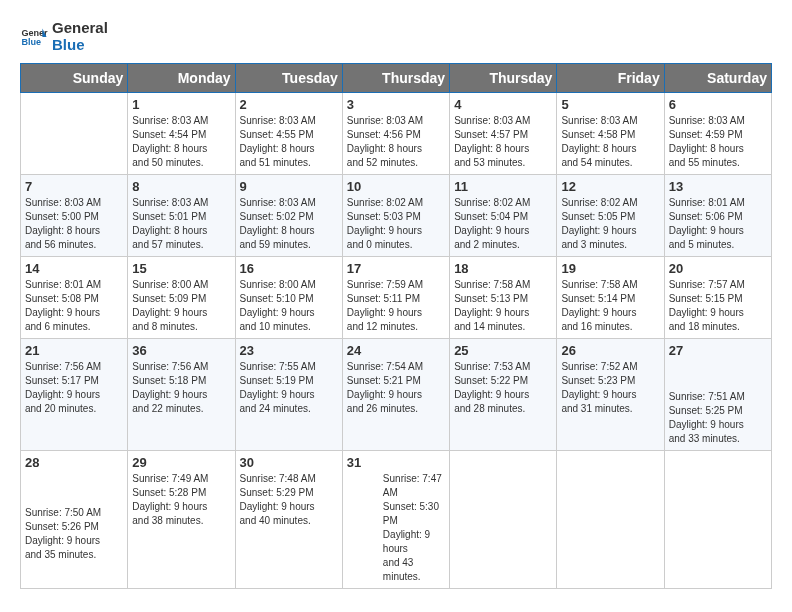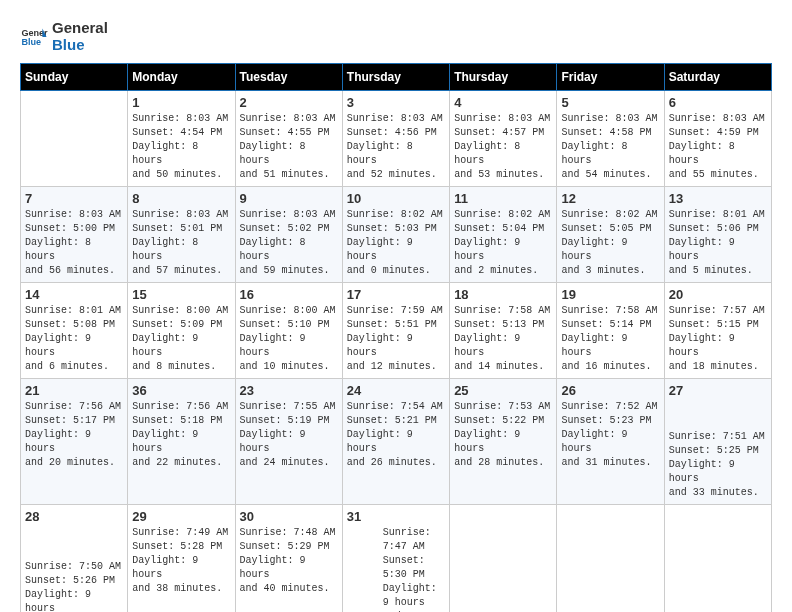--- a/index.html
+++ b/index.html
@@ -37,46 +37,45 @@
       font-size: 16px;
       color: #555;
       margin-top: 2px;
     }
     table {
       width: 100%;
       border-collapse: collapse;
       font-size: 11px;
     }
     th {
-      background-color: #000000;
+      background-color: #737373;
       color: #fff;
       padding: 6px 4px;
-      text-align: left;
-      font-size: 12px;
+      text-align: right;
+      font-size: 14px;
       font-weight: bold;
       border: 1px solid #1a6eb5;
     }
     td {
       border: 1px solid #ccc;
       vertical-align: top;
       padding: 4px;
       width: calc(100% / 7);
       height: 80px;
       color: #333;
     }
     .day-number {
       font-size: 13px;
       font-weight: bold;
       margin-bottom: 2px;
     }
     .day-info {
       font-size: 10px;
       line-height: 1.4;
       color: #333;
-      font-family: Liberation Mono, monospace;
     }
     .empty-cell {
       background: #f9f9f9;
     }
     tr:nth-child(even) td {
       background-color: #f5f8fc;
     }
     tr:nth-child(odd) td {
       background-color: #fff;
     }
@@ -229,21 +228,21 @@
         <td>
           <div class="day-number">16</div>
           <div class="day-info" style="white-space: pre-line;">Sunrise: 8:00 AM
 Sunset: 5:10 PM
 Daylight: 9 hours
 and 10 minutes.</div>
         </td>
         <td>
           <div class="day-number">17</div>
           <div class="day-info" style="white-space: pre-line;">Sunrise: 7:59 AM
-Sunset: 5:51 PM
+Sunset: 5:11 PM
 Daylight: 9 hours
 and 12 minutes.</div>
         </td>
         <td>
           <div class="day-number">18</div>
           <div class="day-info" style="white-space: pre-line;">Sunrise: 7:58 AM
 Sunset: 5:13 PM
 Daylight: 9 hours
 and 14 minutes.</div>
         </td>

